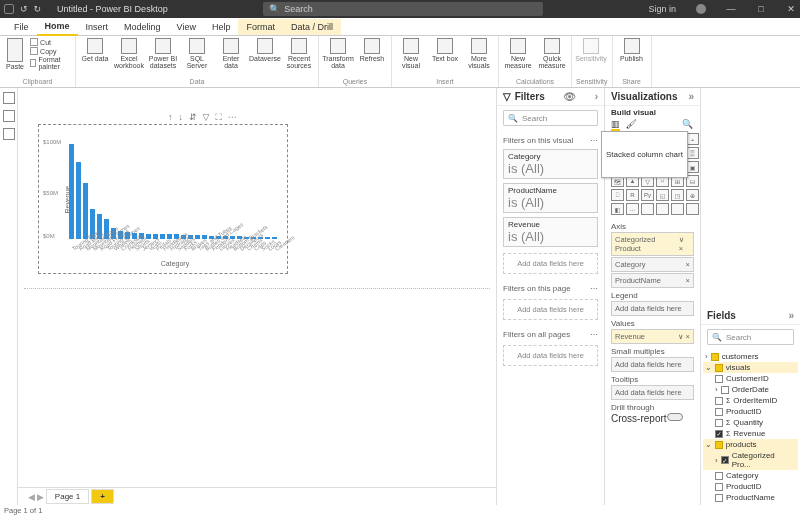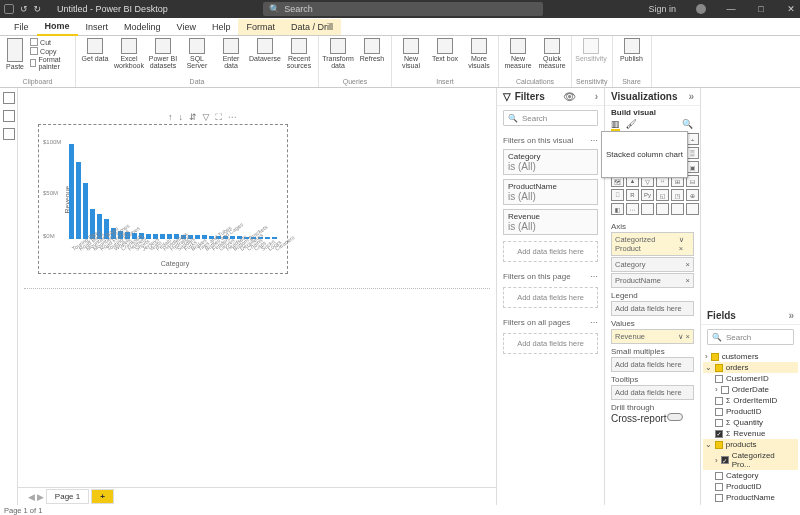--- a/index.html
+++ b/index.html
@@ -42,21 +42,21 @@
 .page-tabs { position: absolute; bottom: 0; left: 0; right: 0; height: 18px; border-top: 1px solid #ddd; display: flex; align-items: center; padding-left: 10px; gap: 2px; }
 .pt { padding: 2px 8px; font-size: 8px; border: 1px solid #ddd; }
 .pt.add { background: #f2c811; font-weight: 700; }
 .pane { border-left: 1px solid #ddd; display: flex; flex-direction: column; }
 .pane-hdr { height: 18px; display: flex; align-items: center; padding: 0 6px; font-weight: 600; font-size: 10px; gap: 4px; border-bottom: 1px solid #eee; }
 .pane-hdr .chev { margin-left: auto; color: #888; }
 .pane .srch { margin: 4px 6px; height: 16px; border: 1px solid #ccc; border-radius: 1px; display: flex; align-items: center; padding: 0 4px; color: #888; gap: 4px; font-size: 8px; }
 .filters { width: 108px; overflow: hidden; }
 .fsec { padding: 2px 6px; font-size: 8px; color: #666; display: flex; justify-content: space-between; margin-top: 4px; }
 .fcard { margin: 2px 6px; border: 1px solid #ccc; padding: 2px 4px; font-size: 8px; background: #fafafa; }
-.fcard .fv { color: #888; font-size: 10px; }
+.fcard .fv { color: #888; font-size: 13px; }
 .fdrop { margin: 4px 6px; border: 1px dashed #ccc; text-align: center; padding: 5px 2px; font-size: 7.5px; color: #888; }
 .viz { width: 96px; overflow:hidden; }
 .viz .sub { padding: 2px 6px; font-size: 8px; }
 .viz-grid { display: grid; grid-template-columns: repeat(6, 13px); gap: 2px; padding: 2px 6px; }
 .vg { width: 13px; height: 12px; border: 1px solid #888; background: #f8f8f8; font-size:6px; display:flex; align-items:center; justify-content:center; color:#666;}
 .bucket { padding: 2px 6px; }
 .bucket .bh { font-size: 8px; color: #555; margin-top: 3px; }
 .bucket .well { border: 1px solid #ccc; background: #f4f4f4; font-size: 7.5px; padding: 2px 3px; color: #666; margin-top: 1px; min-height: 12px; }
 .bucket .well.y { background: #fdf4d1; display:flex; justify-content:space-between; }
 .tooltip { position:absolute; top:131px; left:601px; background:#fff; border:1px solid #aaa; padding:18px 4px; font-size:8px; box-shadow:1px 1px 2px rgba(0,0,0,.2); z-index:5;}
@@ -456,21 +456,21 @@
       </div>
     <div class="tree">
       <div class="trow">
           <span class="tw">›</span>
           <span class="tblico"></span>
           <span>customers</span>
         </div>
       <div class="trow sel">
           <span class="tw">⌄</span>
           <span class="tblico"></span>
-          <span>orders</span>
+          <span>visuals</span>
         </div>
       <div class="trow ind1">
           <span class="cb"></span>
           <span>CustomerID</span>
         </div>
       <div class="trow ind1">
           <span class="tw">›</span>
           <span class="cb"></span>
           <span>OrderDate</span>
         </div>

